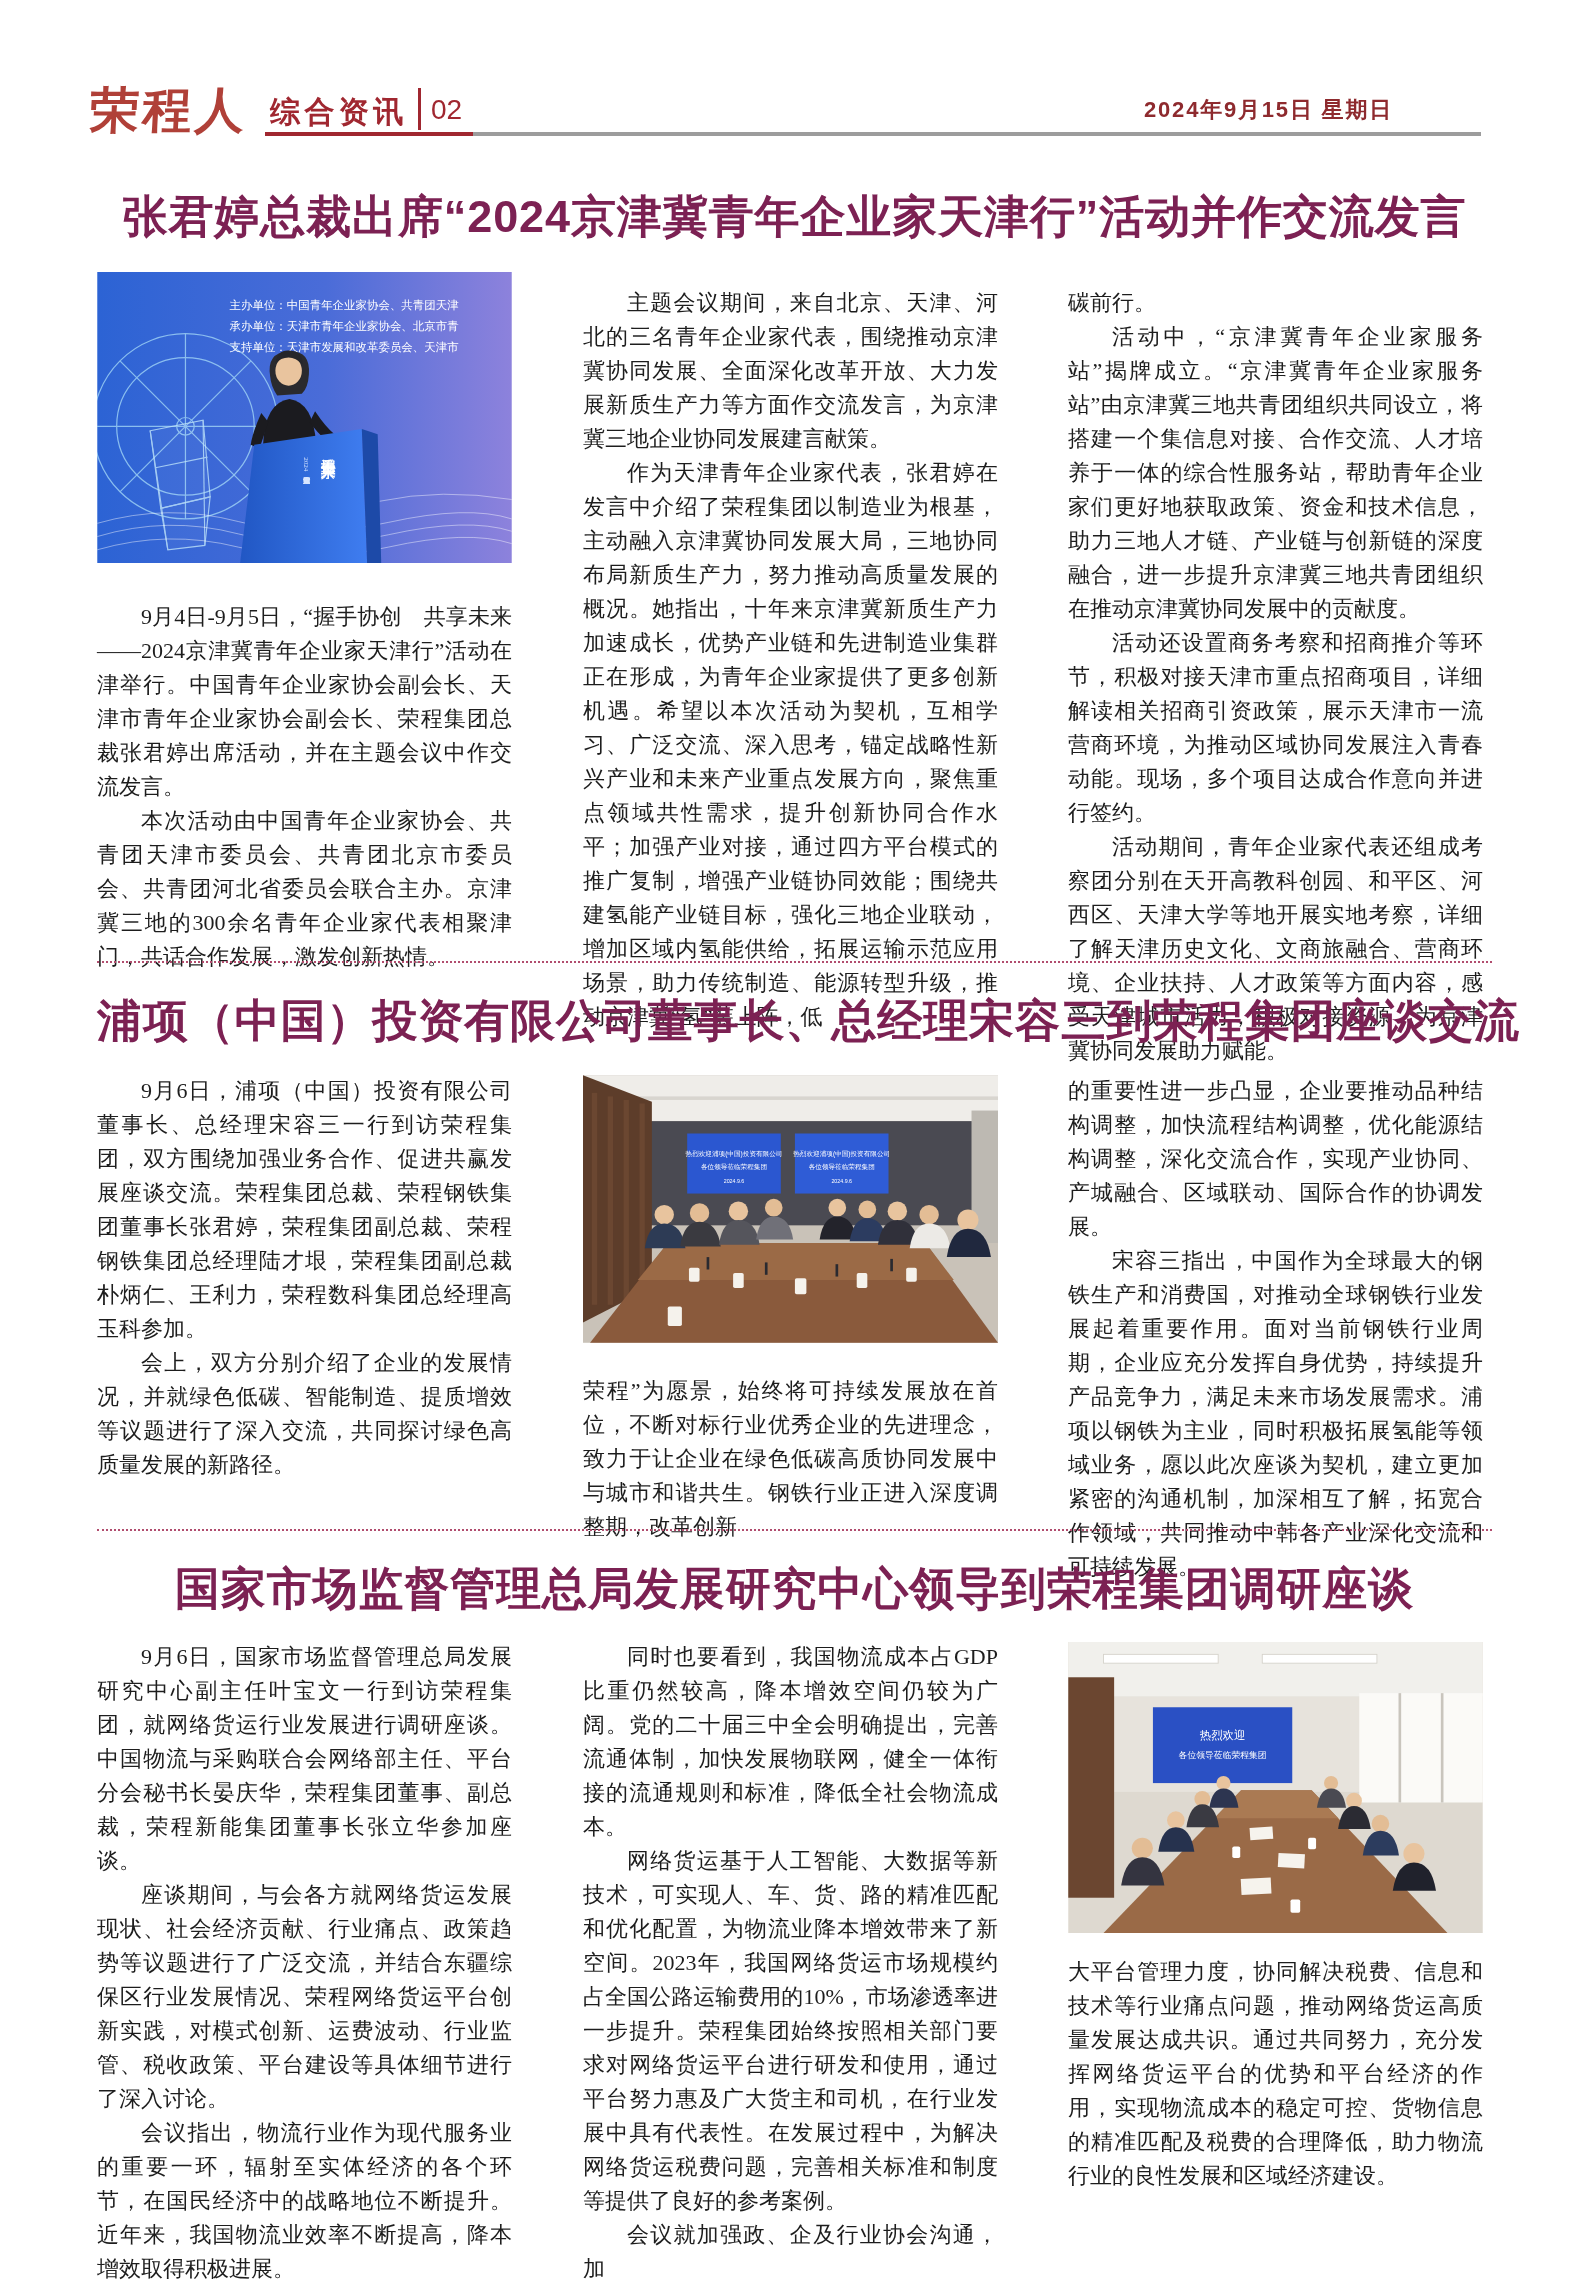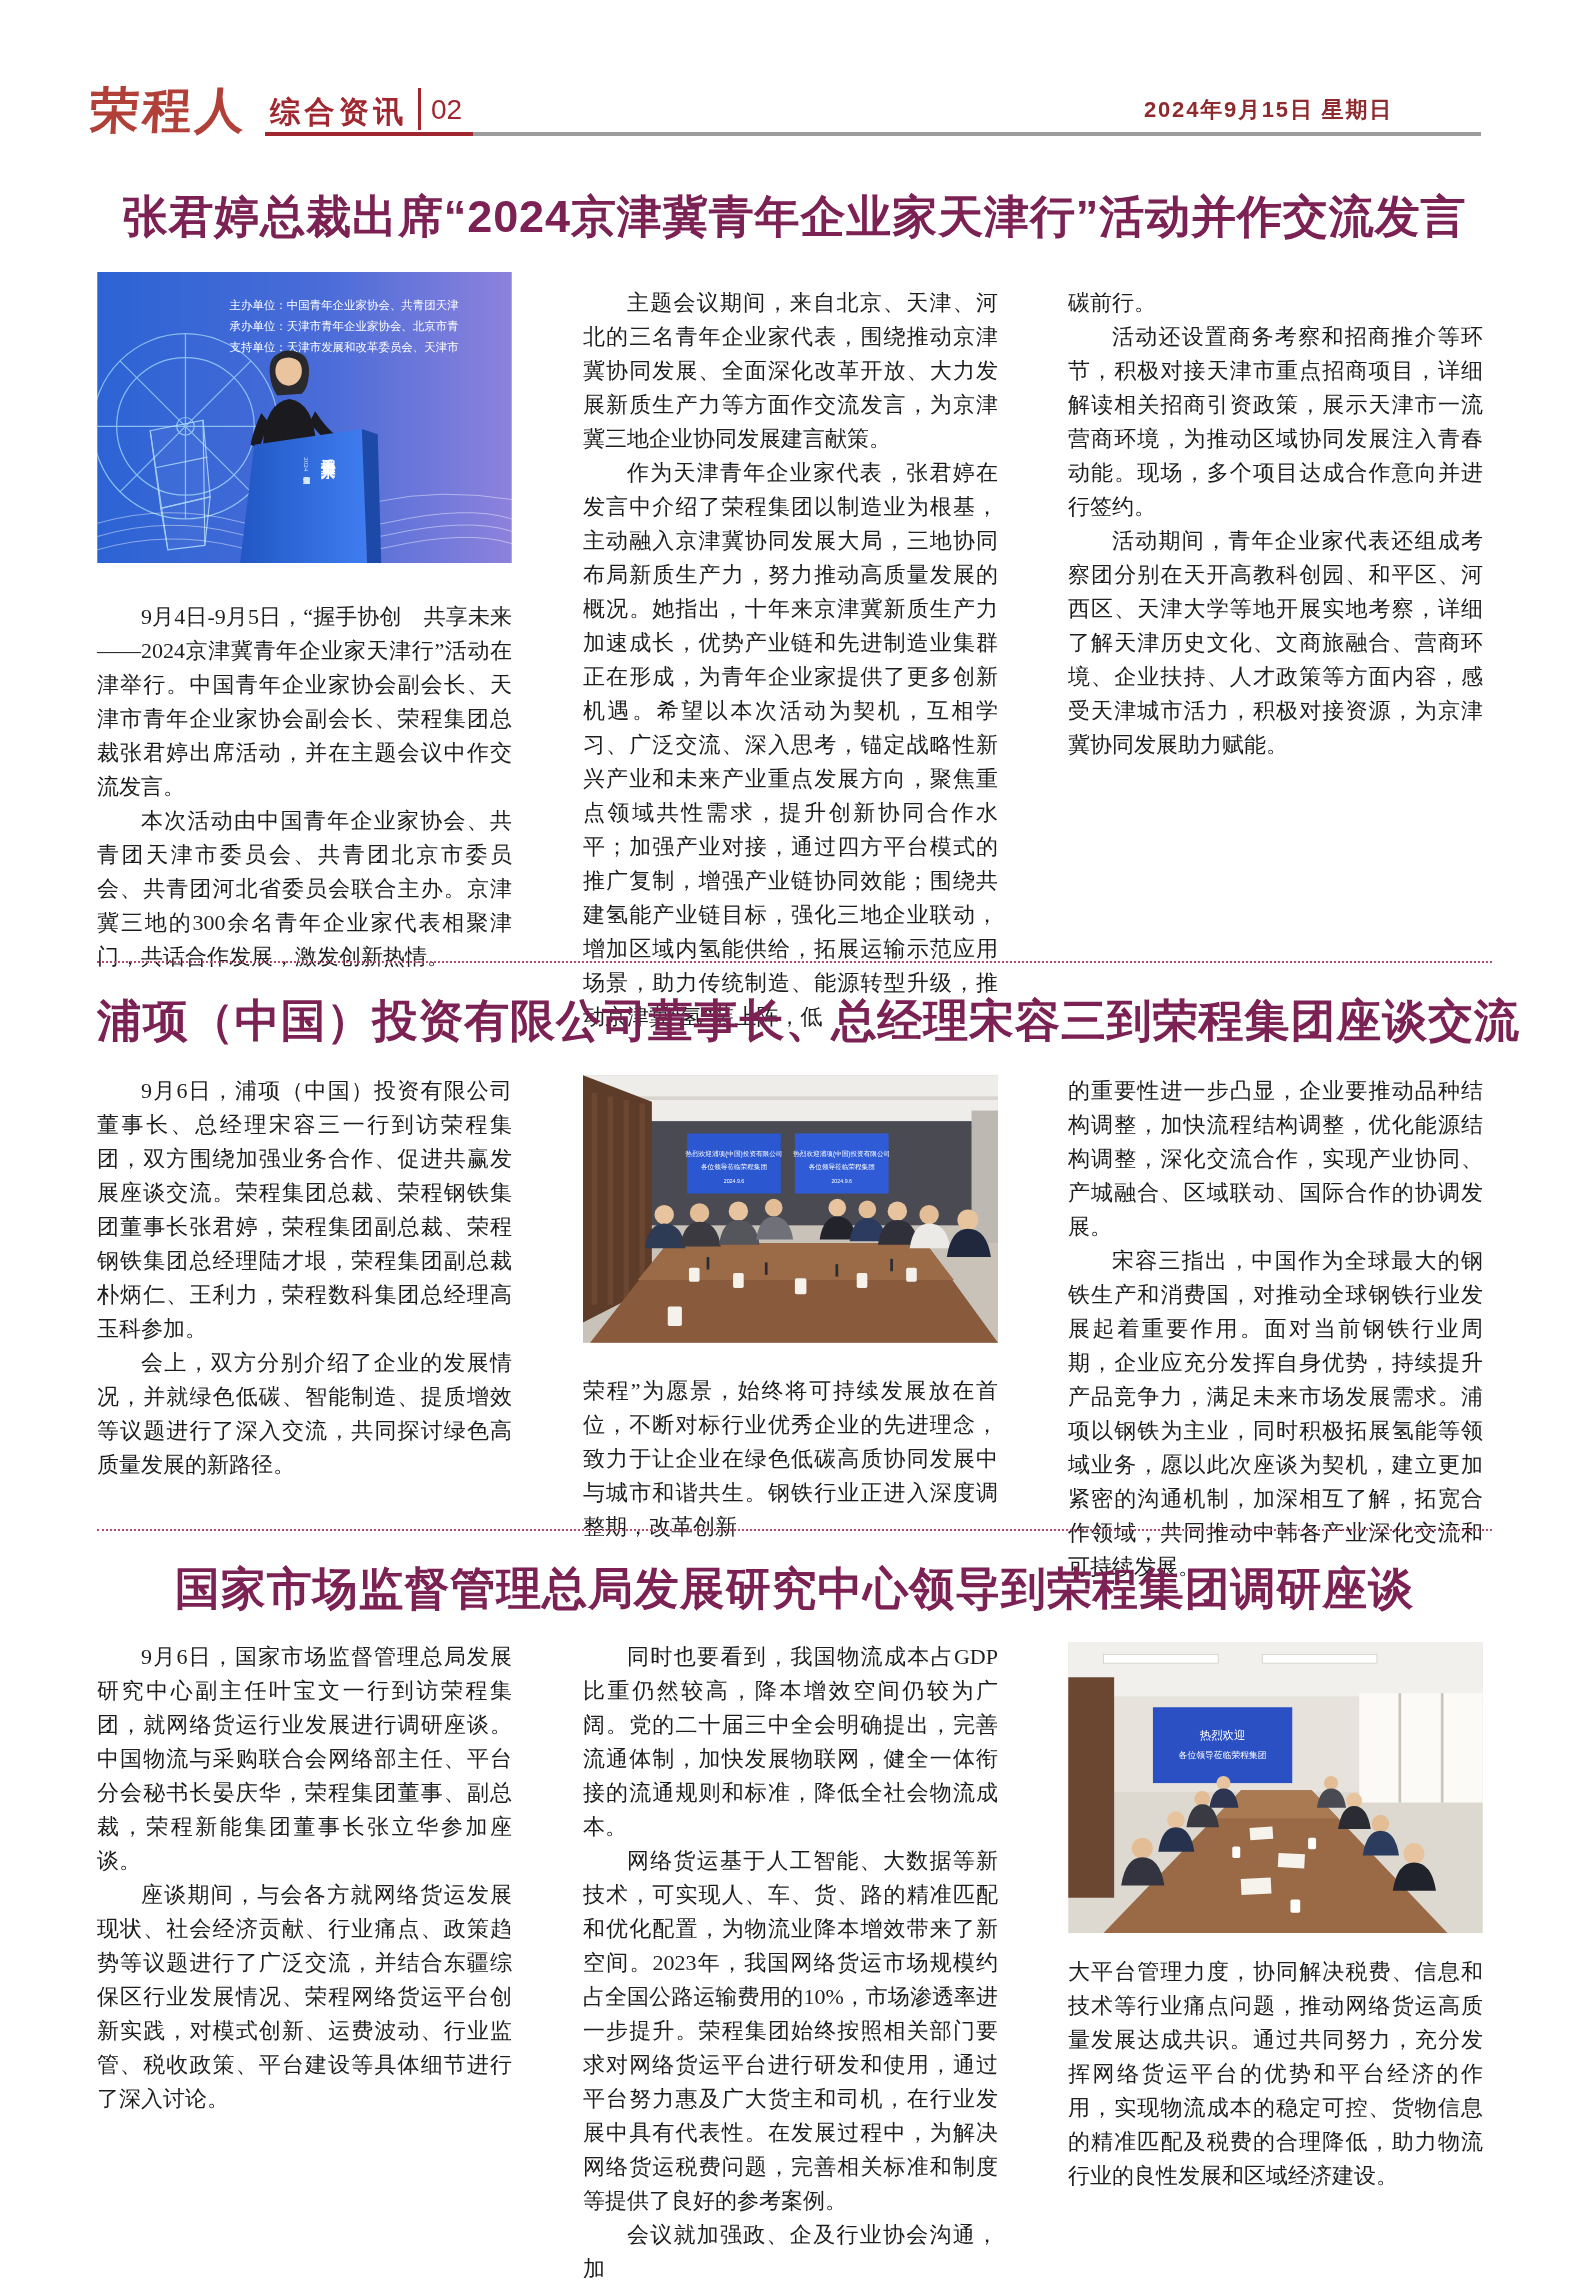--- a/index.html
+++ b/index.html
@@ -124,20 +124,21 @@
     <div class="col c-left a1-c1">
         <p class="ind">9月4日-9月5日，“握手协创　共享未来——2024京津冀青年企业家天津行”活动在津举行。中国青年企业家协会副会长、天津市青年企业家协会副会长、荣程集团总裁张君婷出席活动，并在主题会议中作交流发言。</p>
         <p class="ind">本次活动由中国青年企业家协会、共青团天津市委员会、共青团北京市委员会、共青团河北省委员会联合主办。京津冀三地的300余名青年企业家代表相聚津门，共话合作发展，激发创新热情。</p>
       </div>
     <div class="col c-mid a1-body">
         <p class="ind">主题会议期间，来自北京、天津、河北的三名青年企业家代表，围绕推动京津冀协同发展、全面深化改革开放、大力发展新质生产力等方面作交流发言，为京津冀三地企业协同发展建言献策。</p>
         <p class="ind">作为天津青年企业家代表，张君婷在发言中介绍了荣程集团以制造业为根基，主动融入京津冀协同发展大局，三地协同布局新质生产力，努力推动高质量发展的概况。她指出，十年来京津冀新质生产力加速成长，优势产业链和先进制造业集群正在形成，为青年企业家提供了更多创新机遇。希望以本次活动为契机，互相学习、广泛交流、深入思考，锚定战略性新兴产业和未来产业重点发展方向，聚焦重点领域共性需求，提升创新协同合作水平；加强产业对接，通过四方平台模式的推广复制，增强产业链协同效能；围绕共建氢能产业链目标，强化三地企业联动，增加区域内氢能供给，拓展运输示范应用场景，助力传统制造、能源转型升级，推动京津冀“氢”装上阵，低</p>
       </div>
     <div class="col c-right a1-body">
         <p class="noind">碳前行。</p>
+        <p class="ind">活动中，“京津冀青年企业家服务站”揭牌成立。“京津冀青年企业家服务站”由京津冀三地共青团组织共同设立，将搭建一个集信息对接、合作交流、人才培养于一体的综合性服务站，帮助青年企业家们更好地获取政策、资金和技术信息，助力三地人才链、产业链与创新链的深度融合，进一步提升京津冀三地共青团组织在推动京津冀协同发展中的贡献度。</p>
         <p class="ind">活动还设置商务考察和招商推介等环节，积极对接天津市重点招商项目，详细解读相关招商引资政策，展示天津市一流营商环境，为推动区域协同发展注入青春动能。现场，多个项目达成合作意向并进行签约。</p>
         <p class="ind">活动期间，青年企业家代表还组成考察团分别在天开高教科创园、和平区、河西区、天津大学等地开展实地考察，详细了解天津历史文化、文商旅融合、营商环境、企业扶持、人才政策等方面内容，感受天津城市活力，积极对接资源，为京津冀协同发展助力赋能。</p>
       </div>
   </div>
 
   <div class="dotted d1"></div>
 
   <div>
     <div class="art-title t2">浦项（中国）投资有限公司董事长、总经理宋容三到荣程集团座谈交流</div>
 
@@ -284,20 +285,21 @@
         <rect x="196" y="268" width="34" height="18" fill="#f6f3ed" transform="rotate(-3 213 277)"></rect>
         <rect x="186" y="232" width="9" height="13" rx="2" fill="#ffffff"></rect>
         <rect x="272" y="222" width="9" height="13" rx="2" fill="#ffffff"></rect>
         <rect x="252" y="292" width="11" height="15" rx="2" fill="#ffffff"></rect>
       </g>
     </svg>
 
     <div class="col c-left a3-body">
         <p class="ind">9月6日，国家市场监督管理总局发展研究中心副主任叶宝文一行到访荣程集团，就网络货运行业发展进行调研座谈。中国物流与采购联合会网络部主任、平台分会秘书长晏庆华，荣程集团董事、副总裁，荣程新能集团董事长张立华参加座谈。</p>
         <p class="ind">座谈期间，与会各方就网络货运发展现状、社会经济贡献、行业痛点、政策趋势等议题进行了广泛交流，并结合东疆综保区行业发展情况、荣程网络货运平台创新实践，对模式创新、运费波动、行业监管、税收政策、平台建设等具体细节进行了深入讨论。</p>
+        <p class="ind">会议指出，物流行业作为现代服务业的重要一环，辐射至实体经济的各个环节，在国民经济中的战略地位不断提升。近年来，我国物流业效率不断提高，降本增效取得积极进展。</p>
       </div>
     <div class="col c-mid a3-body">
         <p class="ind">同时也要看到，我国物流成本占GDP比重仍然较高，降本增效空间仍较为广阔。党的二十届三中全会明确提出，完善流通体制，加快发展物联网，健全一体衔接的流通规则和标准，降低全社会物流成本。</p>
         <p class="ind">网络货运基于人工智能、大数据等新技术，可实现人、车、货、路的精准匹配和优化配置，为物流业降本增效带来了新空间。2023年，我国网络货运市场规模约占全国公路运输费用的10%，市场渗透率进一步提升。荣程集团始终按照相关部门要求对网络货运平台进行研发和使用，通过平台努力惠及广大货主和司机，在行业发展中具有代表性。在发展过程中，为解决网络货运税费问题，完善相关标准和制度等提供了良好的参考案例。</p>
         <p class="ind">会议就加强政、企及行业协会沟通，加</p>
       </div>
     <div class="col c-right a3-c3txt">
         <p class="noind">大平台管理力度，协同解决税费、信息和技术等行业痛点问题，推动网络货运高质量发展达成共识。通过共同努力，充分发挥网络货运平台的优势和平台经济的作用，实现物流成本的稳定可控、货物信息的精准匹配及税费的合理降低，助力物流行业的良性发展和区域经济建设。</p>
       </div>
   </div>

